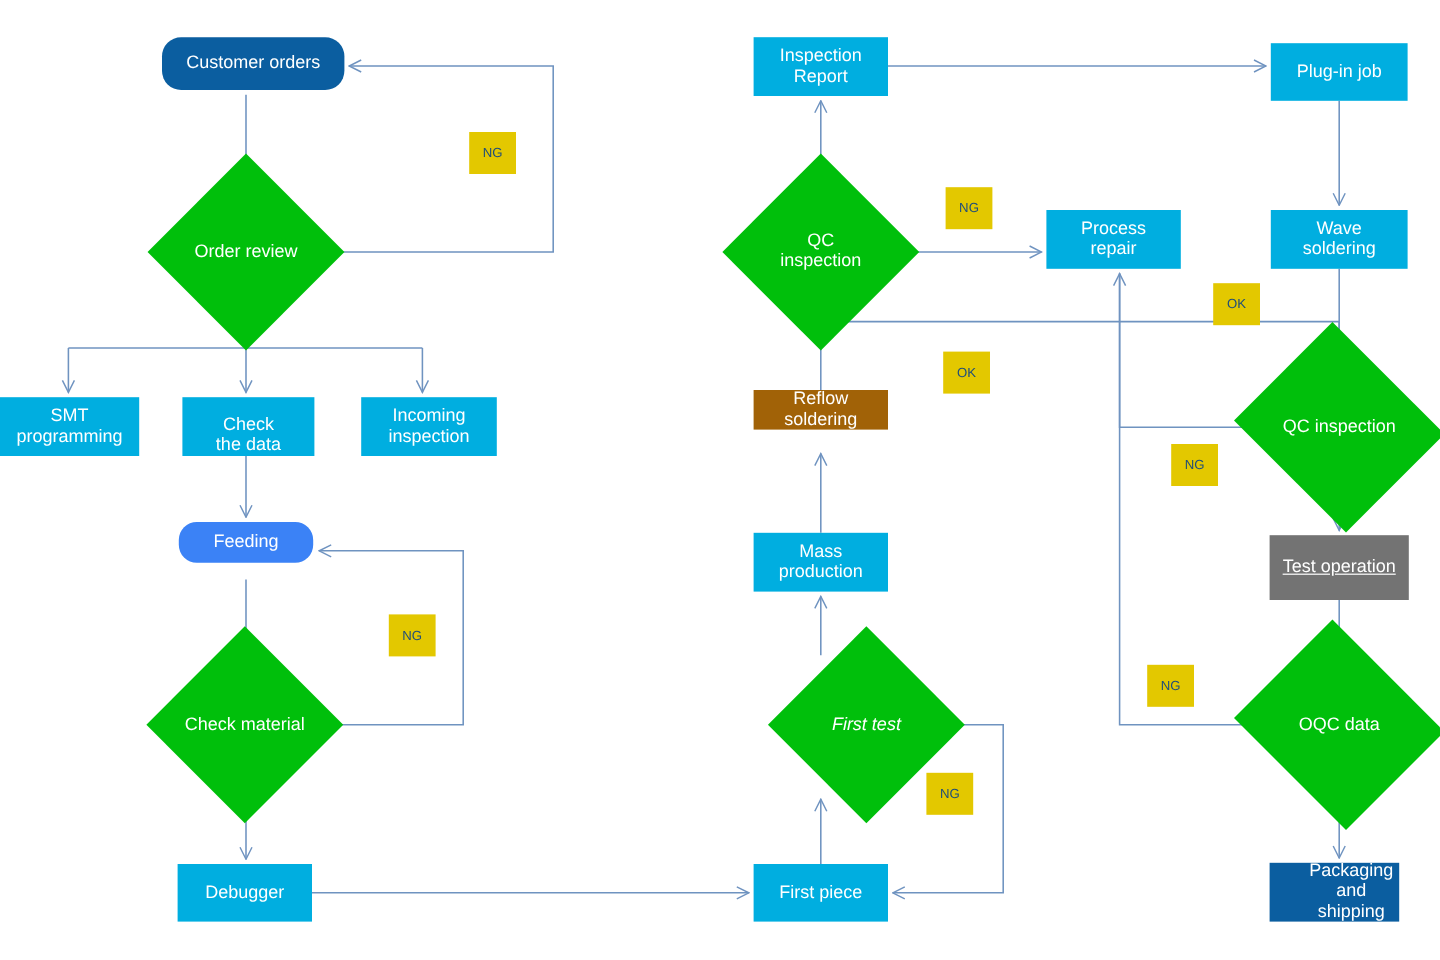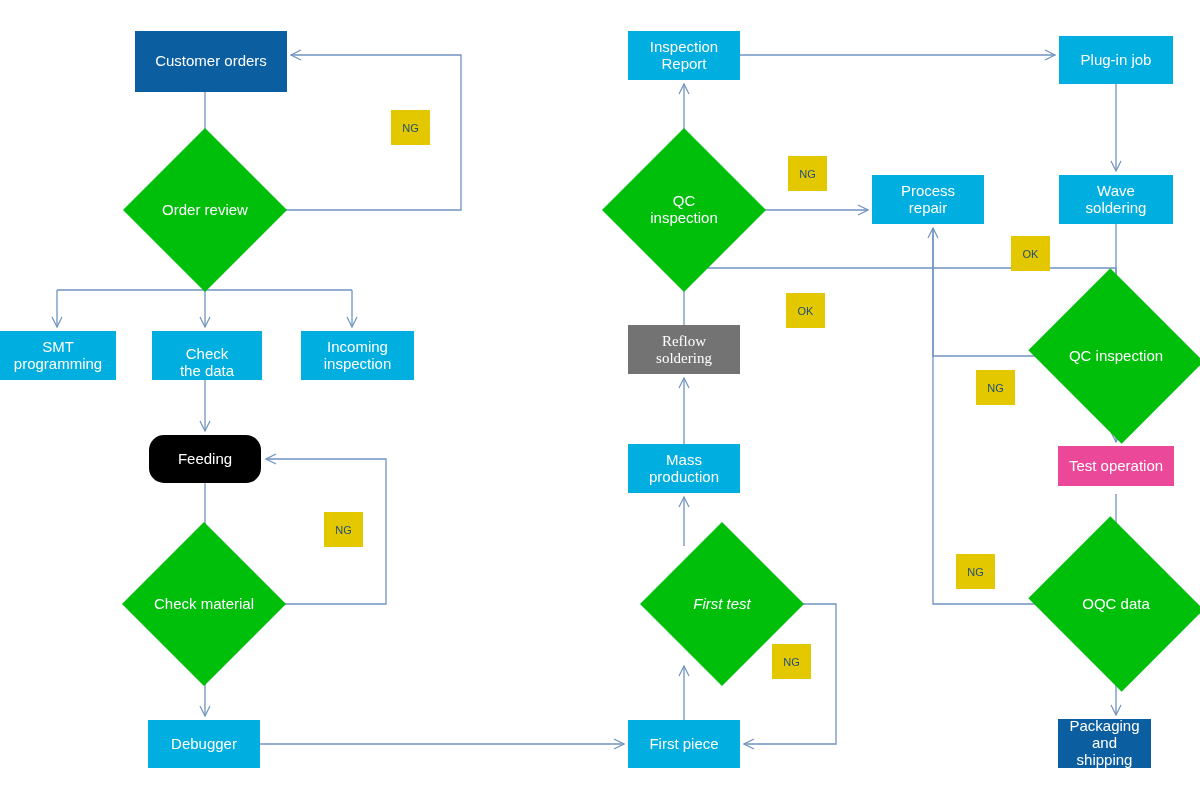--- a/index.html
+++ b/index.html
@@ -136,50 +136,50 @@
       <path d="M1116,494 L1116,542" marker-end="url(#ah)"></path>
 
       <path d="M1050,604 L933,604 L933,228"></path>
 
       <path d="M1116,662 L1116,715" marker-end="url(#ah)"></path>
 
     </g>
   </svg>
 
   <div id="nodes-layer">
-      <div class="node term" style="left: 135px; top: 31px; width: 152px; height: 61px; background: rgb(11, 94, 160);"><span>Customer orders</span></div>
+      <div class="node term" style="left: 135px; top: 31px; width: 152px; height: 44px; background: rgb(11, 94, 160); border-radius: 16px;"><span>Customer orders</span></div>
       <div class="node dec" style="left: 147px; top: 152px; width: 116px; height: 116px;"><div class="dec-shape" style="background: rgb(0, 191, 11);"></div><div class="dec-label">Order review</div></div>
       <div class="node proc" style="left: 0px; top: 331px; width: 116px; height: 49px; background: rgb(0, 174, 224);"><span>SMT
 programming</span></div>
       <div class="node proc" style="left: 152px; top: 331px; width: 110px; height: 49px; background: rgb(0, 174, 224); align-items: flex-end;"><span>Check
 the data</span></div>
       <div class="node proc" style="left: 301px; top: 331px; width: 113px; height: 49px; background: rgb(0, 174, 224);"><span>Incoming
 inspection</span></div>
-      <div class="node proc" style="left: 149px; top: 435px; width: 112px; height: 48px; background: #000000; border-radius: 15px;"><span>Feeding</span></div>
+      <div class="node proc" style="left: 149px; top: 435px; width: 112px; height: 34px; background: #3b82f6; border-radius: 15px;"><span>Feeding</span></div>
       <div class="node dec" style="left: 146px; top: 546px; width: 116px; height: 116px;"><div class="dec-shape" style="background: rgb(0, 191, 11);"></div><div class="dec-label">Check material</div></div>
       <div class="node proc" style="left: 148px; top: 720px; width: 112px; height: 48px; background: rgb(0, 174, 224);"><span>Debugger</span></div>
       <div class="node proc" style="left: 628px; top: 720px; width: 112px; height: 48px; background: rgb(0, 174, 224);"><span>First piece</span></div>
       <div class="node dec" style="left: 664px; top: 546px; width: 116px; height: 116px; font-style: italic;"><div class="dec-shape" style="background: rgb(0, 191, 11);"></div><div class="dec-label">First test</div></div>
       <div class="node proc" style="left: 628px; top: 444px; width: 112px; height: 49px; background: rgb(0, 174, 224);"><span>Mass
 production</span></div>
-      <div class="node proc" style="left: 628px; top: 325px; width: 112px; height: 49px; background: #737373; font-family: Liberation Serif, serif;"><span>Reflow
+      <div class="node proc" style="left: 628px; top: 325px; width: 112px; height: 33px; background: #a16207;"><span>Reflow
 soldering</span></div>
       <div class="node dec" style="left: 626px; top: 152px; width: 116px; height: 116px;"><div class="dec-shape" style="background: rgb(0, 191, 11);"></div><div class="dec-label">QC
 inspection</div></div>
       <div class="node proc" style="left: 628px; top: 31px; width: 112px; height: 49px; background: rgb(0, 174, 224);"><span>Inspection
 Report</span></div>
       <div class="node proc" style="left: 1059px; top: 36px; width: 114px; height: 48px; background: rgb(0, 174, 224);"><span>Plug-in job</span></div>
       <div class="node proc" style="left: 1059px; top: 175px; width: 114px; height: 49px; background: rgb(0, 174, 224); justify-content: center;"><span>Wave
 soldering</span></div>
       <div class="node proc" style="left: 872px; top: 175px; width: 112px; height: 49px; background: rgb(0, 174, 224);"><span>Process
 repair</span></div>
       <div class="node dec" style="left: 1050px; top: 298px; width: 132px; height: 116px;"><div class="dec-shape" style="background: rgb(0, 191, 11);"></div><div class="dec-label">QC inspection</div></div>
-      <div class="node proc" style="left: 1058px; top: 446px; width: 116px; height: 40px; background: #ec4899;"><span>Test operation</span></div>
+      <div class="node proc" style="left: 1058px; top: 446px; width: 116px; height: 54px; background: #737373; text-decoration: underline;"><span>Test operation</span></div>
       <div class="node dec" style="left: 1050px; top: 546px; width: 132px; height: 116px;"><div class="dec-shape" style="background: rgb(0, 191, 11);"></div><div class="dec-label">OQC data</div></div>
-      <div class="node term" style="left: 1058px; top: 719px; width: 93px; height: 49px; background: rgb(11, 94, 160);"><span>Packaging and
+      <div class="node term" style="left: 1058px; top: 719px; width: 108px; height: 49px; background: rgb(11, 94, 160); padding-left: 28px;"><span>Packaging and
 shipping</span></div>
     </div>
 
   <div id="tags-layer">
       <div class="tag" style="left: 391px; top: 110px; width: 39px; height: 35px; background: rgb(227, 200, 0); color: rgb(31, 78, 121);">NG</div>
       <div class="tag" style="left: 324px; top: 512px; width: 39px; height: 35px; background: rgb(227, 200, 0); color: rgb(31, 78, 121);">NG</div>
       <div class="tag" style="left: 788px; top: 156px; width: 39px; height: 35px; background: rgb(227, 200, 0); color: rgb(31, 78, 121);">NG</div>
       <div class="tag" style="left: 786px; top: 293px; width: 39px; height: 35px; background: rgb(227, 200, 0); color: rgb(31, 78, 121);">OK</div>
       <div class="tag" style="left: 1011px; top: 236px; width: 39px; height: 35px; background: rgb(227, 200, 0); color: rgb(31, 78, 121);">OK</div>
       <div class="tag" style="left: 976px; top: 370px; width: 39px; height: 35px; background: rgb(227, 200, 0); color: rgb(31, 78, 121);">NG</div>

